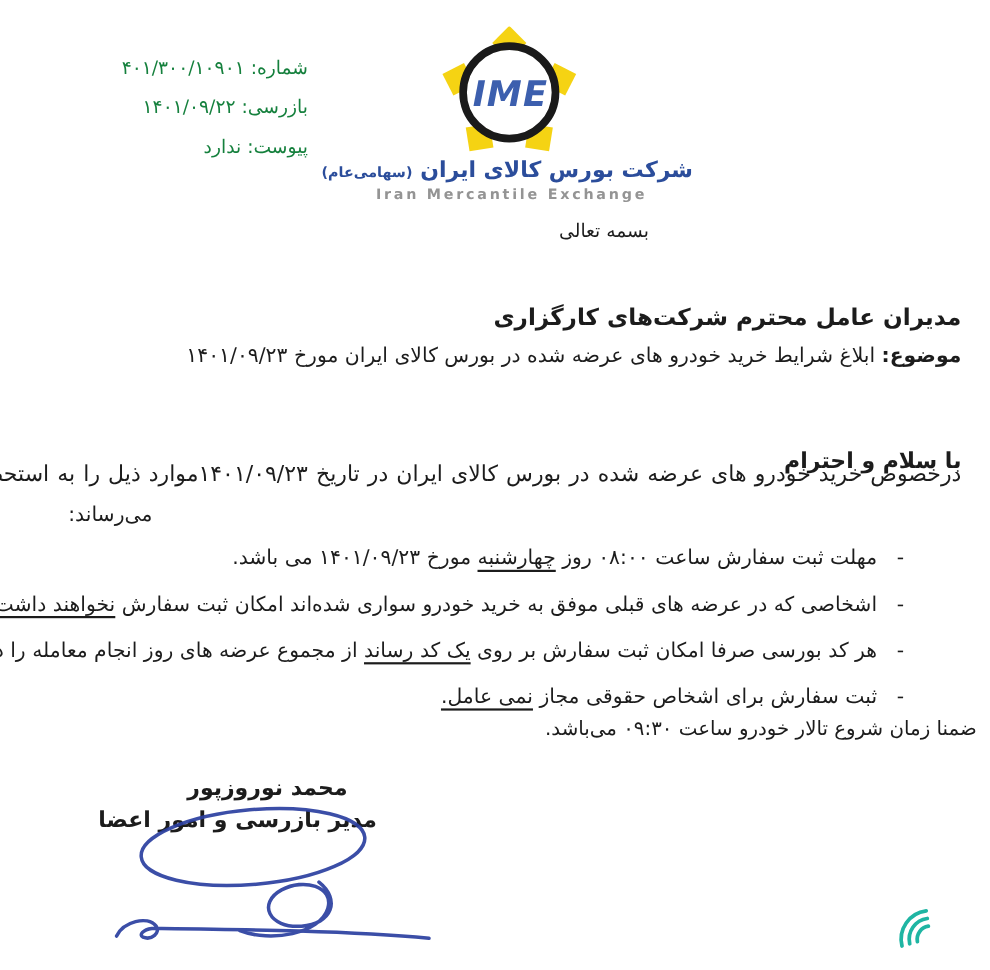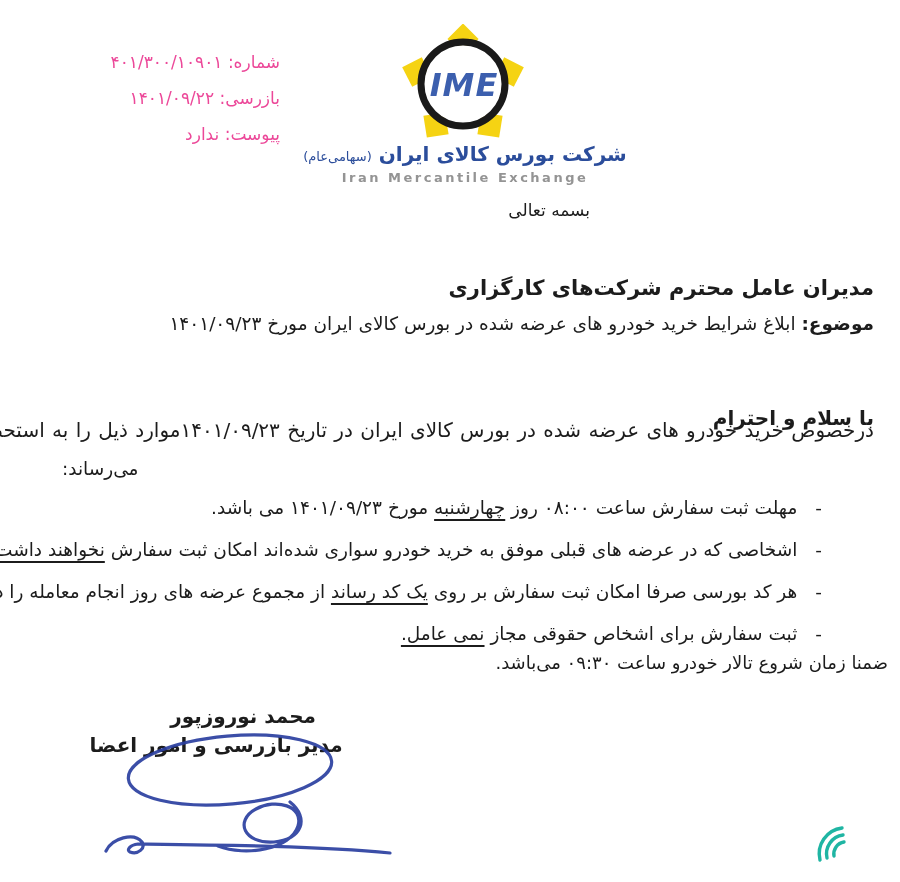--- a/index.html
+++ b/index.html
@@ -3,30 +3,30 @@
 <meta charset="utf-8">
 <style>
   html,body{margin:0;padding:0;background:#fff;}
   .page{
     position:relative;width:900px;height:882px;background:#ffffff;
     font-family:"DejaVu Sans",sans-serif;color:#1c1c1c;overflow:hidden;
   }
   
   .ref-block{
     position:absolute;left:46px;top:44px;width:234px;
-    direction:rtl;text-align:right;font-size:17px;line-height:36px;color:#ec4899;
+    direction:rtl;text-align:right;font-size:17px;line-height:36px;color:#15803d;
   }
   .ref-line{white-space:nowrap;}
   
   .logo-svg{position:absolute;left:398px;top:24px;}
   .org-fa{
     position:absolute;left:300px;top:142px;width:330px;text-align:center;
     direction:rtl;color:#2b4d9b;font-weight:bold;font-size:20px;white-space:nowrap;
   }
-  .org-fa .suffix{font-size:13px;font-weight:normal;}
+  .org-fa .suffix{font-size:13px;font-weight:bold;}
   .org-en{
     position:absolute;left:300px;top:170px;width:330px;text-align:center;
     color:#949494;font-size:13px;font-weight:600;letter-spacing:2.5px;white-space:nowrap;
   }
   .bismillah{
     position:absolute;left:390px;top:200px;width:200px;text-align:right;
     direction:rtl;font-size:17px;color:#1c1c1c;
   }
   
   .recipient{

